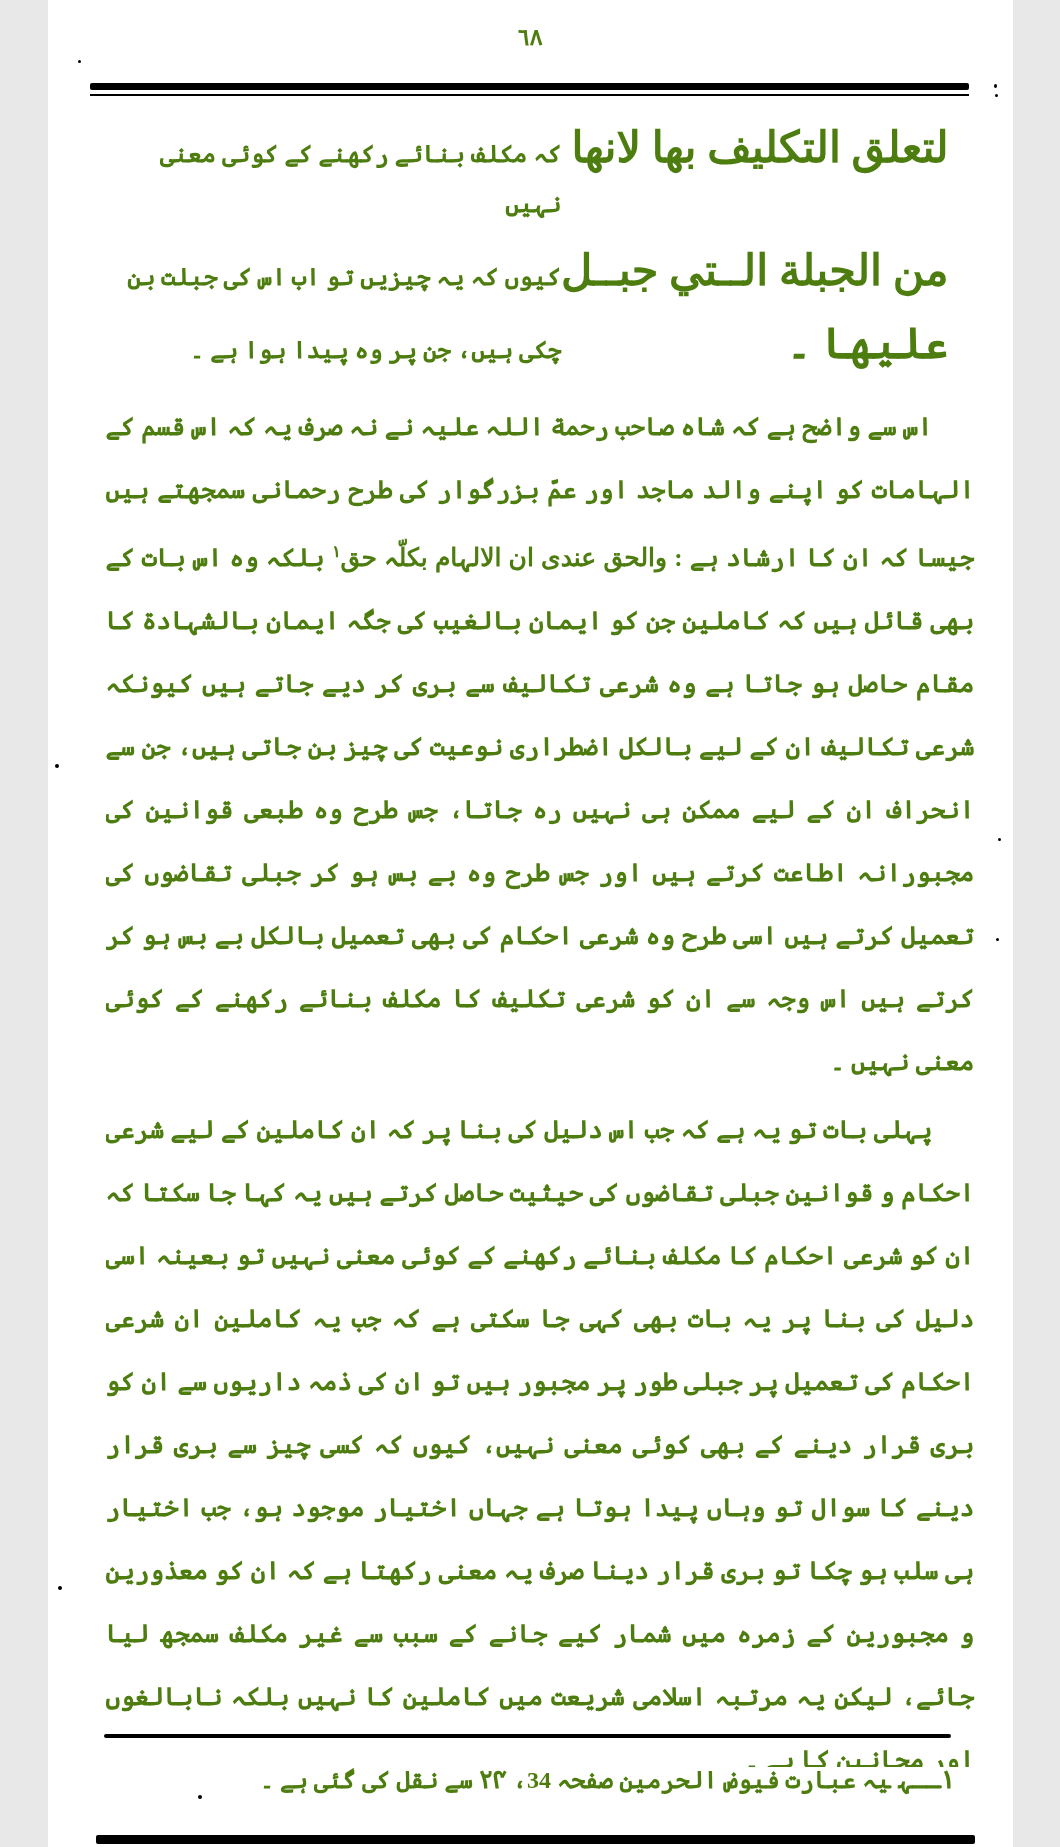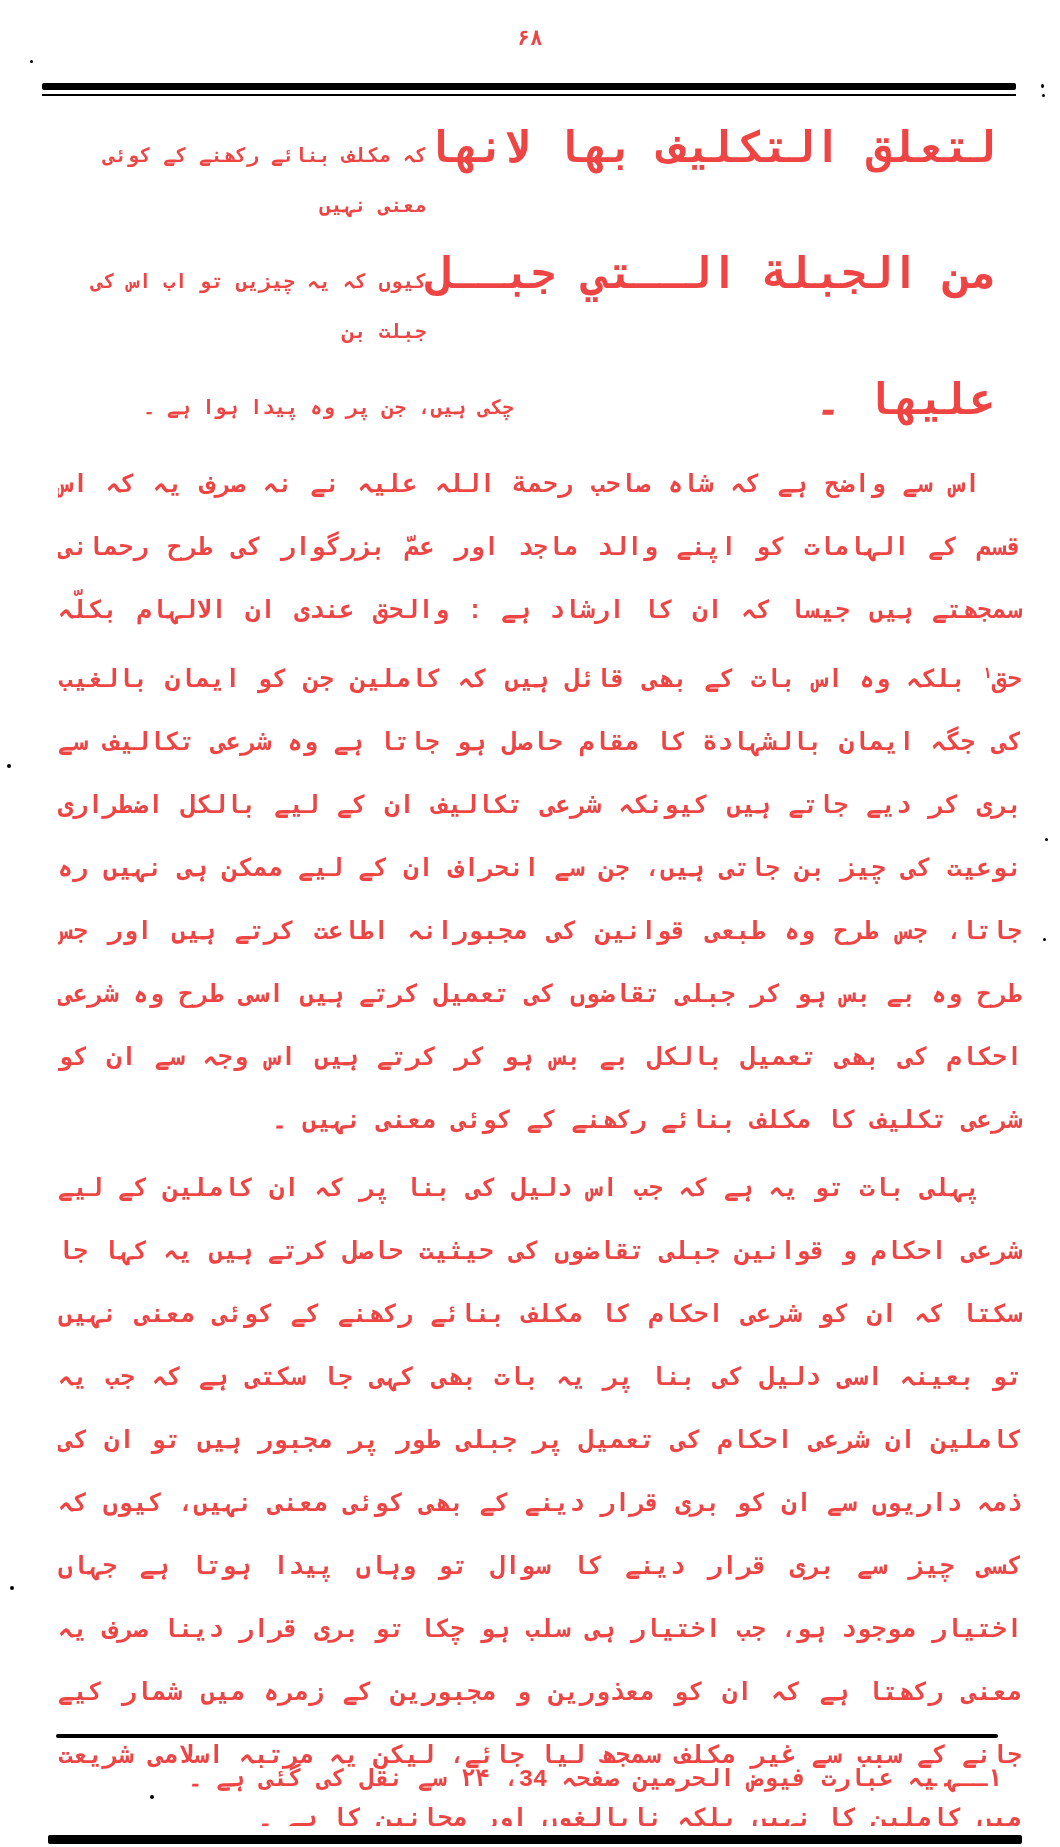--- a/index.html
+++ b/index.html
@@ -1,23 +1,23 @@
 <!DOCTYPE html>
 <html lang="ur" dir="rtl"><head>
 <meta charset="utf-8">
 <style>
   html, body { margin: 0; padding: 0; background: #e8e8e8; }
   .page {
     position: relative;
-    width: 1060px;
+    width: 965px;
     height: 1847px;
     margin: 0 auto;
     background: #ffffff;
-    color: #ef4444;
-    font-family: Liberation Mono, monospace;
+    color: #4d7c0f;
+    font-family: Liberation Serif, serif;
     direction: rtl;
     overflow: hidden;
   }
   .page-number {
     padding-top: 26px;
     text-align: center;
     font-size: 21px;
     font-weight: bold;
     letter-spacing: 2px;
   }
@@ -34,21 +34,21 @@
     min-height: 54px;
   }
   .arabic-cell {
     font-size: 43px;
     font-weight: bold;
     white-space: nowrap;
     letter-spacing: 1px;
   }
   .urdu-cell {
     width: 440px;
-    font-size: 20px;
+    font-size: 24px;
     font-weight: bold;
     text-align: right;
     line-height: 50px;
   }
 
   .body-text {
     margin: 20px 38px 0 58px;
     max-height: 1372px;
     overflow: hidden;
     font-size: 25px;

